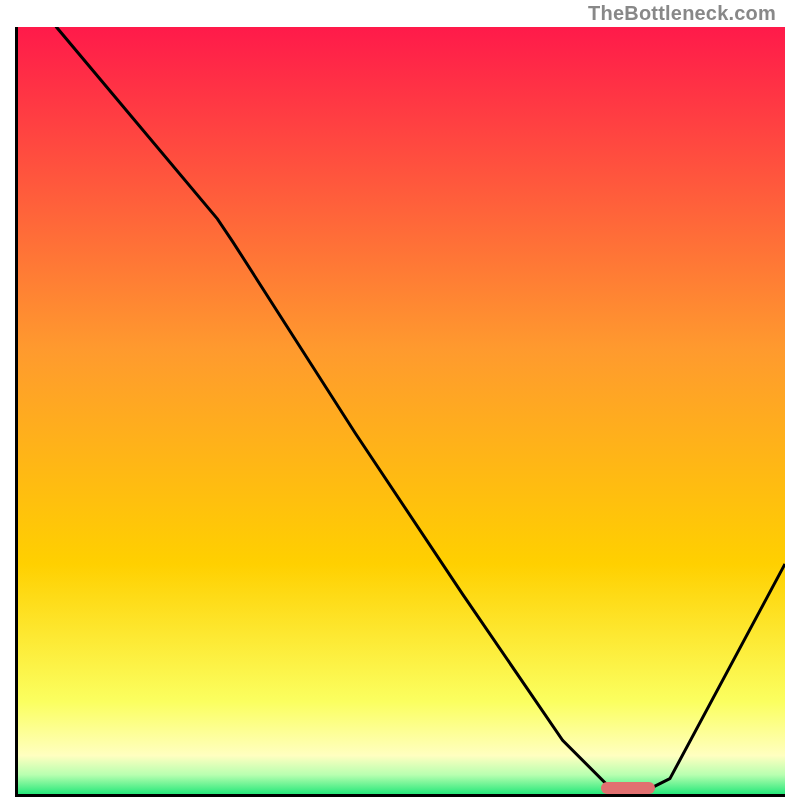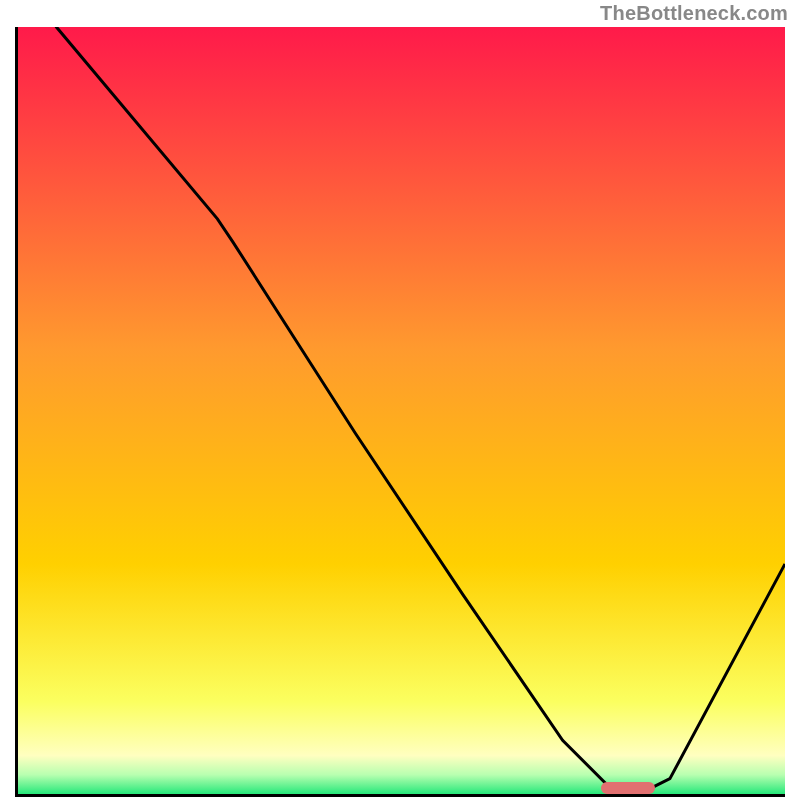--- a/index.html
+++ b/index.html
@@ -11,21 +11,21 @@
     font-family: Arial, sans-serif;
   }
   .outer {
     position: relative;
     width: 800px;
     height: 800px;
   }
   .watermark {
     position: absolute;
     top: 2px;
-    right: 12px;
+    right: 24px;
     color: #888888;
     font-size: 20px;
     font-weight: bold;
     letter-spacing: 0.2px;
     z-index: 10;
   }
   .frame {
     position: absolute;
     left: 15px;
     top: 27px;

